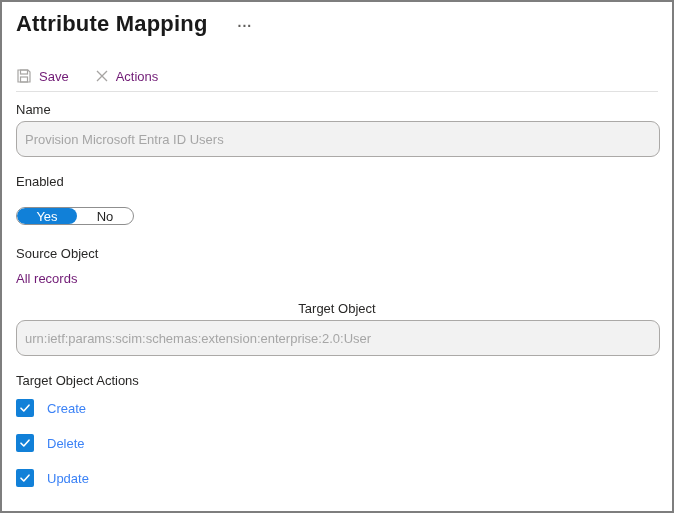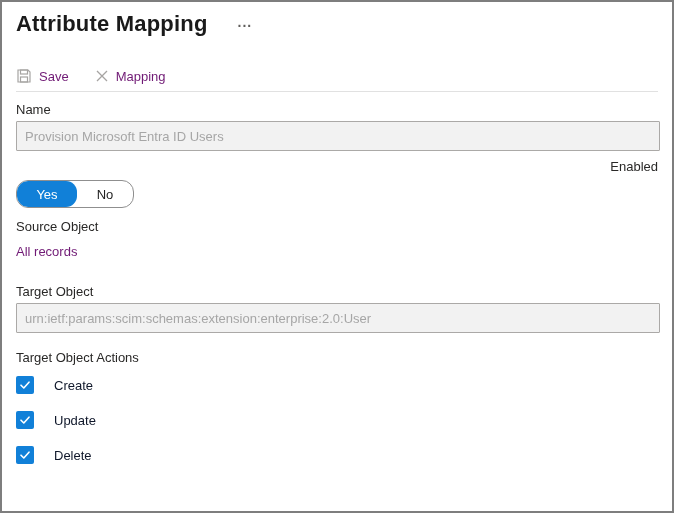--- a/index.html
+++ b/index.html
@@ -56,46 +56,46 @@
     height: 0;
   }
 
   
   .field-label {
     font-size: 13px;
     line-height: 18px;
     color: #292827;
   }
   .lbl-name   { margin-top: 9px; }
-  .lbl-enabled{ margin-top: 7px; text-align: right; }
-  .lbl-source { margin-top: 10px; }
+  .lbl-enabled{ margin-top: 16px; }
+  .lbl-source { margin-top: 20px; }
   .lbl-scope  { margin-top: 16px; }
-  .lbl-target { margin-top: 22px; }
+  .lbl-target { margin-top: 12px; text-align: center; }
   .lbl-actions{ margin-top: 16px; }
 
   .text-input {
     display: block;
     margin-top: 2px;
     width: 644px;
-    height: 30px;
+    height: 36px;
     background: #f2f2f2;
     border: 1px solid #aba9a7;
     color: #a6a6a6;
     font-size: 13px;
     font-family: "Liberation Sans", sans-serif;
     padding: 0 8px;
-    border-radius: 1px;
+    border-radius: 9px;
   }
   .text-input:disabled { opacity: 1; }
 
   
   .toggle {
-    margin-top: 4px;
+    margin-top: 16px;
     width: 118px;
-    height: 28px;
+    height: 18px;
     border: 1px solid #8f8f8f;
     border-radius: 12px;
     background: #ffffff;
     display: flex;
     align-items: center;
     overflow: hidden;
     cursor: pointer;
   }
   .toggle-option {
     font-size: 13px;
@@ -129,23 +129,23 @@
   .cb-row-3 { margin-top: 17px; }
   .checkbox {
     width: 18px; height: 18px;
     background: var(--accent, #1180d8);
     border-radius: 2px;
     display: flex; align-items: center; justify-content: center;
     cursor: pointer;
     flex: 0 0 auto;
   }
   .checkbox-label {
-    margin-left: 20px;
-    font-size: 13px;
-    color: #0f172a;
+    margin-left: 13px;
+    font-size: 13px;
+    color: #3b82f6;
   }
 </style>
 </head>
 <body>
 
 <div class="screen">
   <div class="content">
 
     <div class="header-row">
       <h1 class="page-title">Attribute Mapping</h1>
@@ -162,21 +162,21 @@
           </svg>
         </span>
         <span>Save</span>
       </button>
       <button class="toolbar-btn">
         <span class="tb-icon">
           <svg width="14" height="14" viewBox="0 0 14 14" fill="none" stroke="#a6a4a2" stroke-width="1.3">
             <path d="M2 2 L12 12 M12 2 L2 12"></path>
           </svg>
         </span>
-        <span>Mapping</span>
+        <span>Actions</span>
       </button>
     </div>
 
     <hr class="separator">
 
     <div class="field-label lbl-name">Name</div>
     <input class="text-input" type="text" disabled="" value="Provision Microsoft Entra ID Users" style="">
 
     <div class="field-label lbl-enabled">Enabled</div>
     <div class="toggle">
@@ -195,32 +195,32 @@
 
     <div class="checkbox-row cb-row-1">
       <div class="checkbox">
         <svg width="12" height="12" viewBox="0 0 12 12" fill="none" stroke="#ffffff" stroke-width="1.6" stroke-linecap="round" stroke-linejoin="round">
           <path d="M2 6.2 L4.8 9 L10 3.2"></path>
         </svg>
       </div>
       <span class="checkbox-label">Create</span>
     </div>
 
+    <div class="checkbox-row cb-row-3">
+      <div class="checkbox">
+        <svg width="12" height="12" viewBox="0 0 12 12" fill="none" stroke="#ffffff" stroke-width="1.6" stroke-linecap="round" stroke-linejoin="round">
+          <path d="M2 6.2 L4.8 9 L10 3.2"></path>
+        </svg>
+      </div>
+      <span class="checkbox-label">Delete</span>
+    </div>
+
     <div class="checkbox-row cb-row-2">
       <div class="checkbox">
         <svg width="12" height="12" viewBox="0 0 12 12" fill="none" stroke="#ffffff" stroke-width="1.6" stroke-linecap="round" stroke-linejoin="round">
           <path d="M2 6.2 L4.8 9 L10 3.2"></path>
         </svg>
       </div>
       <span class="checkbox-label">Update</span>
     </div>
 
-    <div class="checkbox-row cb-row-3">
-      <div class="checkbox">
-        <svg width="12" height="12" viewBox="0 0 12 12" fill="none" stroke="#ffffff" stroke-width="1.6" stroke-linecap="round" stroke-linejoin="round">
-          <path d="M2 6.2 L4.8 9 L10 3.2"></path>
-        </svg>
-      </div>
-      <span class="checkbox-label">Delete</span>
-    </div>
-
   </div>
 </div>
 
 </body></html>

